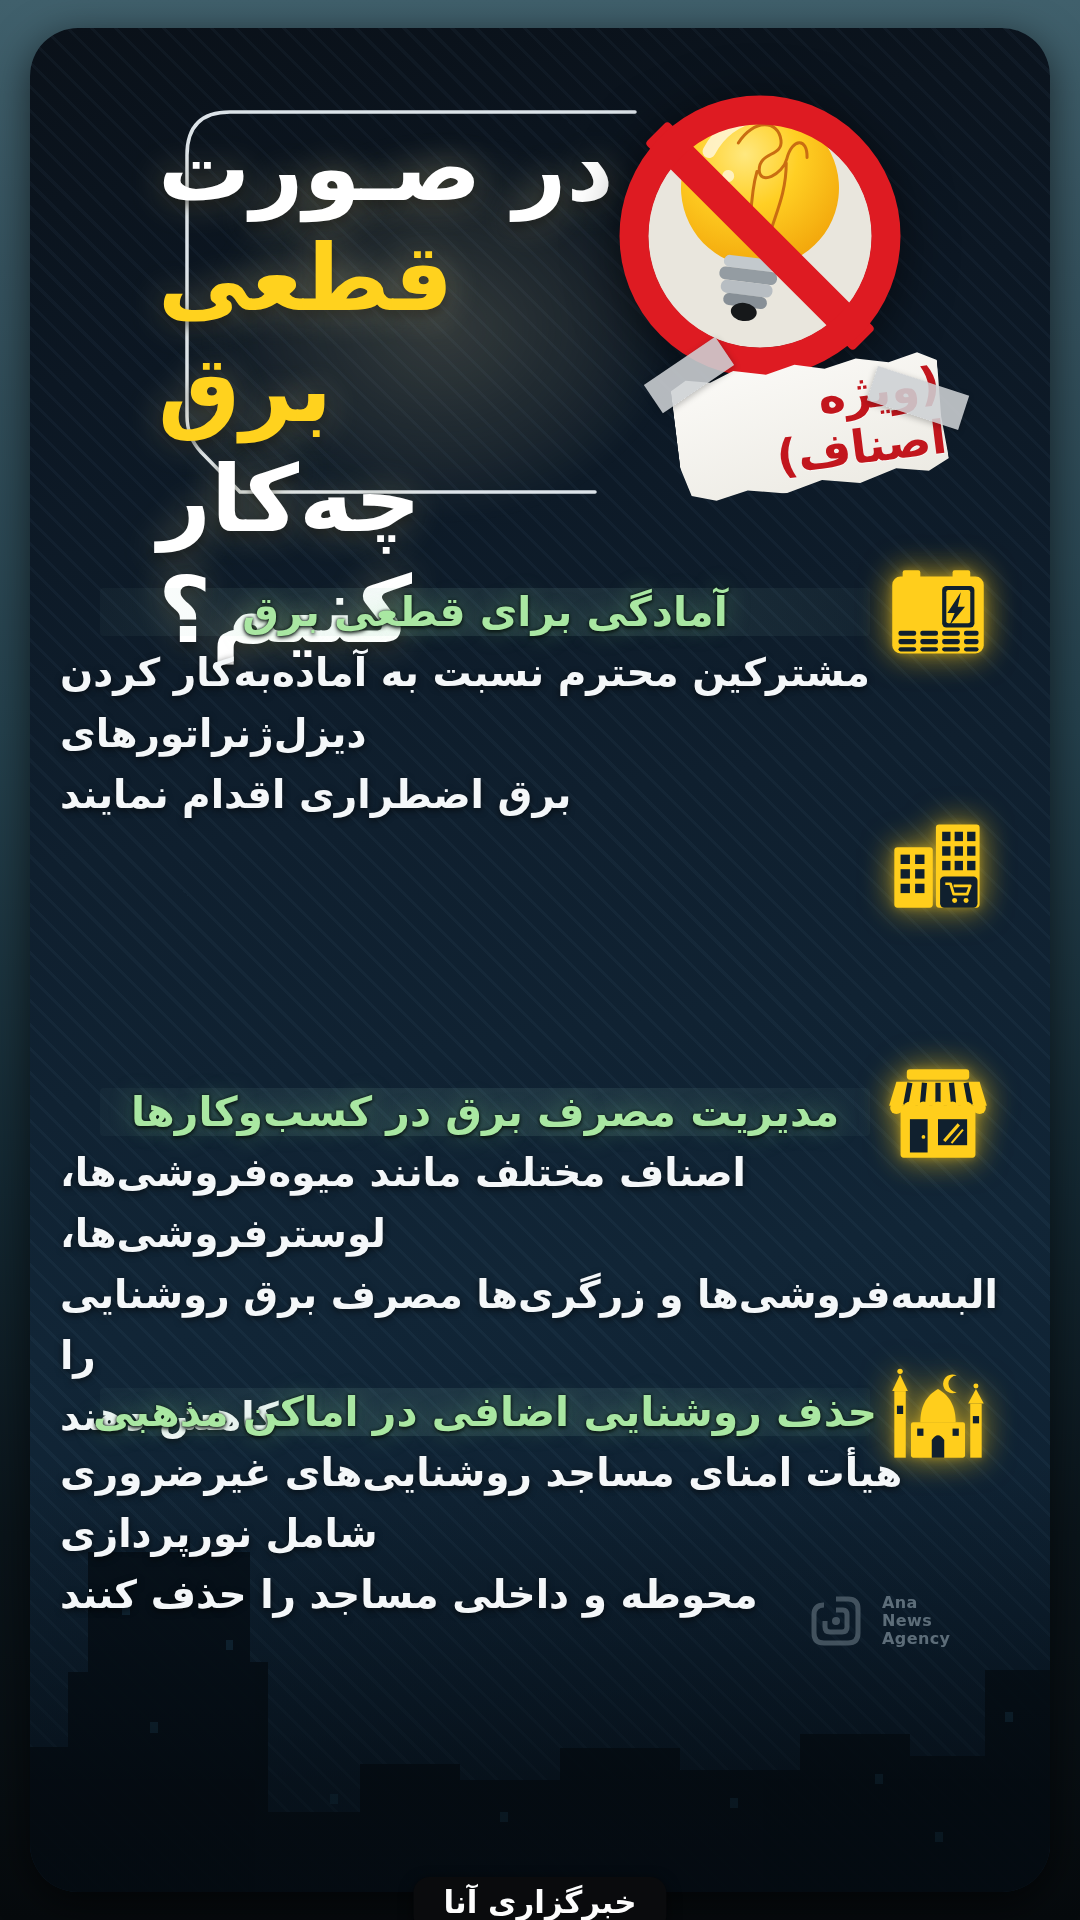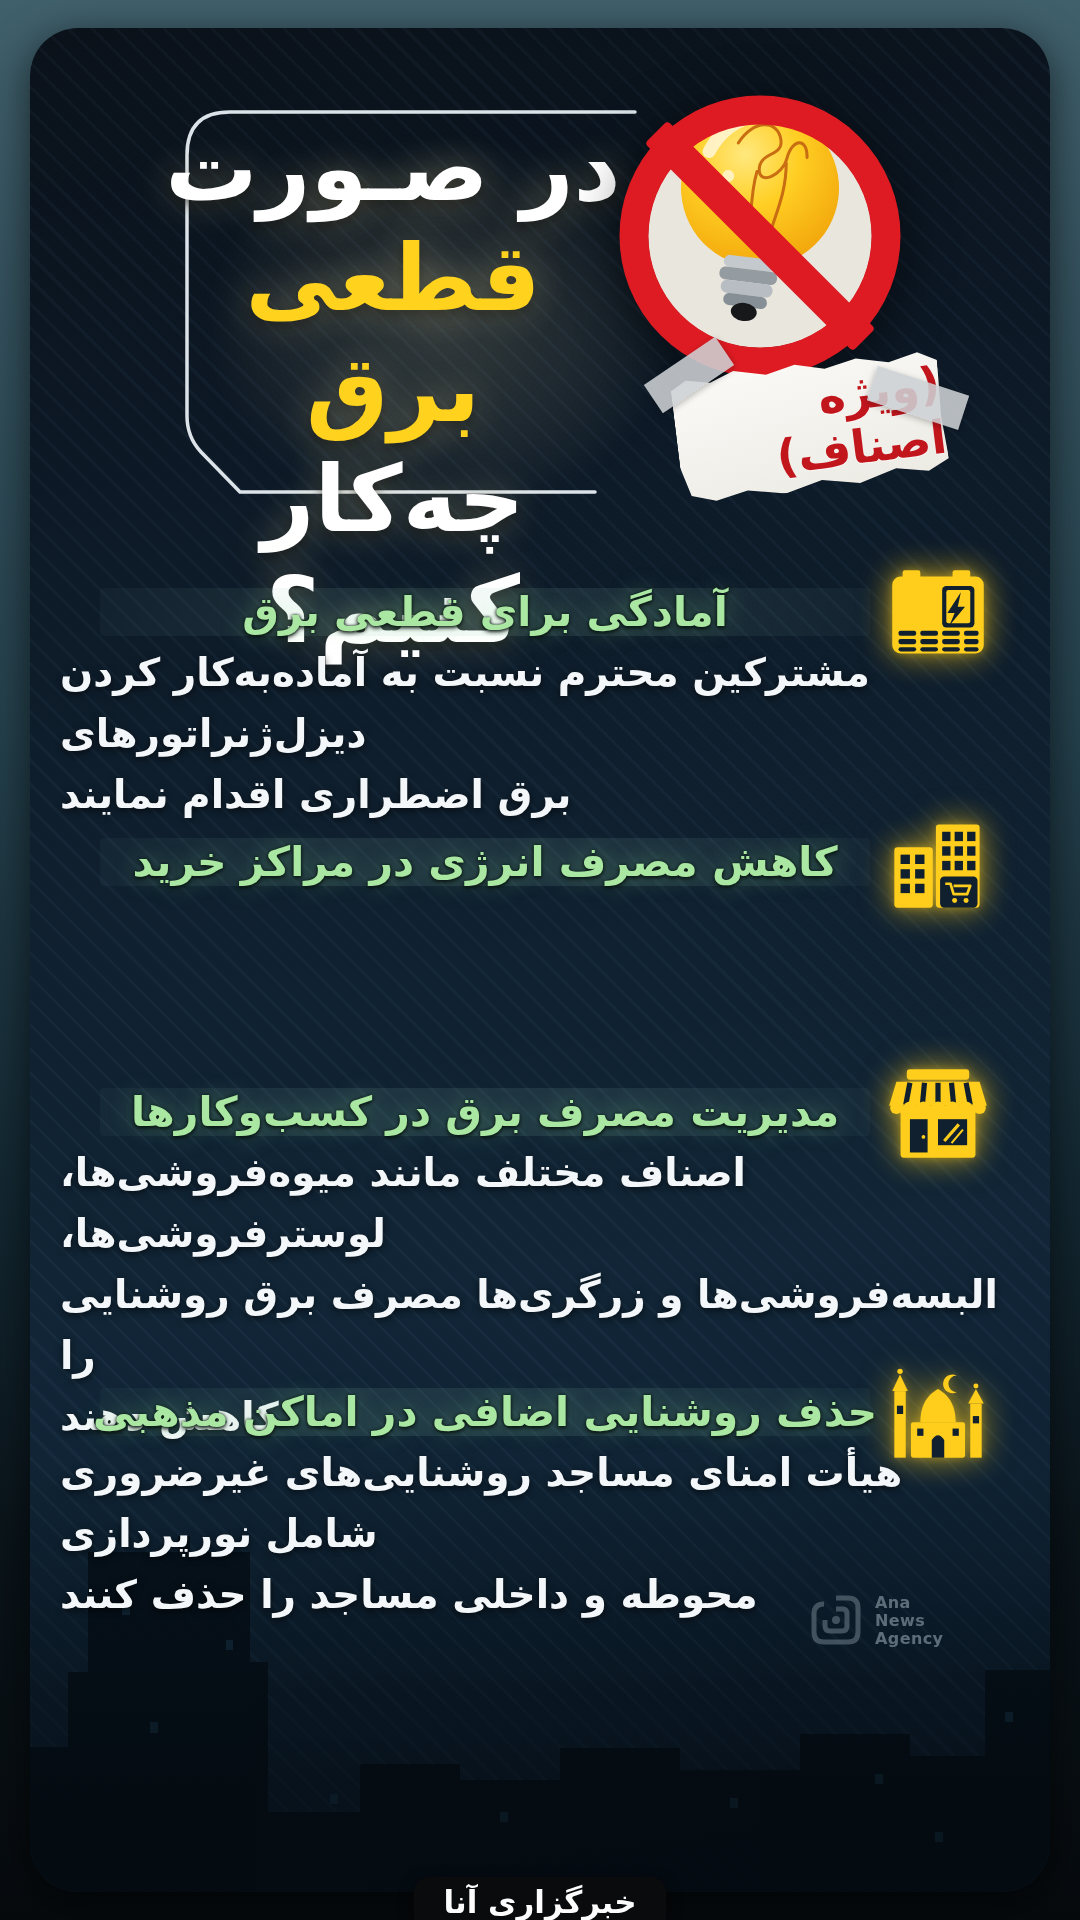--- a/index.html
+++ b/index.html
@@ -26,21 +26,21 @@
     filter:blur(6px);
   }
   
   .skyline{position:absolute;left:0;bottom:0;width:1020px;height:380px;}
   .bottom-shade{position:absolute;left:0;bottom:0;width:100%;height:430px;
     background:linear-gradient(180deg,transparent,rgba(2,6,10,.55) 75%);}
   
   .title-frame{position:absolute;left:150px;top:78px;width:480px;height:400px;}
   .title-text{
     position:absolute;left:128px;top:86px;width:470px;
-    direction:rtl;text-align:center;font-weight:bold;
+    direction:rtl;text-align:left;font-weight:bold;
     font-size:92px;line-height:1.2;color:#fff;letter-spacing:-1px;
     text-shadow:0 0 36px rgba(255,240,170,.32),0 5px 12px rgba(0,0,0,.55);
   }
   .title-line-yellow{color:#ffd21e;}
   
   .no-bulb-sign{position:absolute;left:575px;top:40px;width:310px;height:330px;
     filter:drop-shadow(0 8px 26px rgba(0,0,0,.55));}
   
   .badge-paper{
     position:absolute;left:646px;top:334px;width:268px;height:128px;
@@ -68,21 +68,21 @@
   }
   .section-icon{position:absolute;width:104px;height:104px;
     filter:drop-shadow(0 0 16px rgba(255,206,28,.55)) drop-shadow(0 0 4px rgba(255,206,28,.4));}
   .section-body{
     position:absolute;left:30px;width:960px;
     direction:rtl;text-align:left;white-space:pre-line;
     font-weight:bold;font-size:39px;line-height:61px;color:#f4f7f9;
     text-shadow:0 2px 7px rgba(0,0,0,.65);
   }
   
-  .agency-logo{position:absolute;left:780px;top:1566px;display:flex;gap:13px;opacity:.62;}
+  .agency-logo{position:absolute;left:780px;top:1566px;display:flex;align-items:center;gap:20px;opacity:.62;}
   .agency-logo-text{font-weight:bold;font-size:16px;line-height:18px;color:#8fa0ab;letter-spacing:.4px;}
   
   .footer-pill{
     position:absolute;left:50%;top:1849px;transform:translateX(-50%);
     background:#0a0b0d;border-radius:16px;padding:7px 30px 11px 30px;
     box-shadow:0 4px 14px rgba(0,0,0,.6);
     margin-top:28px;
   }
   .footer-pill span{direction:rtl;font-weight:bold;font-size:31px;color:#fdfdfd;white-space:nowrap;}
 </style>
@@ -177,23 +177,20 @@
           <rect x="75" y="74" width="14" height="5" rx="2"></rect>
         <rect x="12" y="82" width="17" height="4" rx="2"></rect>
           <rect x="33" y="82" width="17" height="4" rx="2"></rect>
           <rect x="54" y="82" width="17" height="4" rx="2"></rect>
           <rect x="75" y="82" width="14" height="4" rx="2"></rect>
       </g>
     </svg>
     <div class="section-body" style="top:614px">مشترکین محترم نسبت به آماده‌به‌کار کردن دیزل‌ژنراتورهای
 برق اضطراری اقدام نمایند</div>
 
-    <div class="section-bar" style="top:810px">
-      <span class="section-heading">کاهش مصرف انرژی در مراکز خرید</span>
-    </div>
     <svg class="section-icon" style="left:856px;top:784px" viewBox="0 0 100 100">
       <g fill="#ffce1c">
         <rect x="8" y="34" width="37" height="58" rx="3"></rect>
         <rect x="48" y="12" width="42" height="80" rx="3"></rect>
       </g>
       <g fill="#10202e">
         <rect x="14" y="41" width="9" height="9"></rect>
           <rect x="28" y="41" width="9" height="9"></rect>
         <rect x="14" y="55" width="9" height="9"></rect>
           <rect x="28" y="55" width="9" height="9"></rect>

